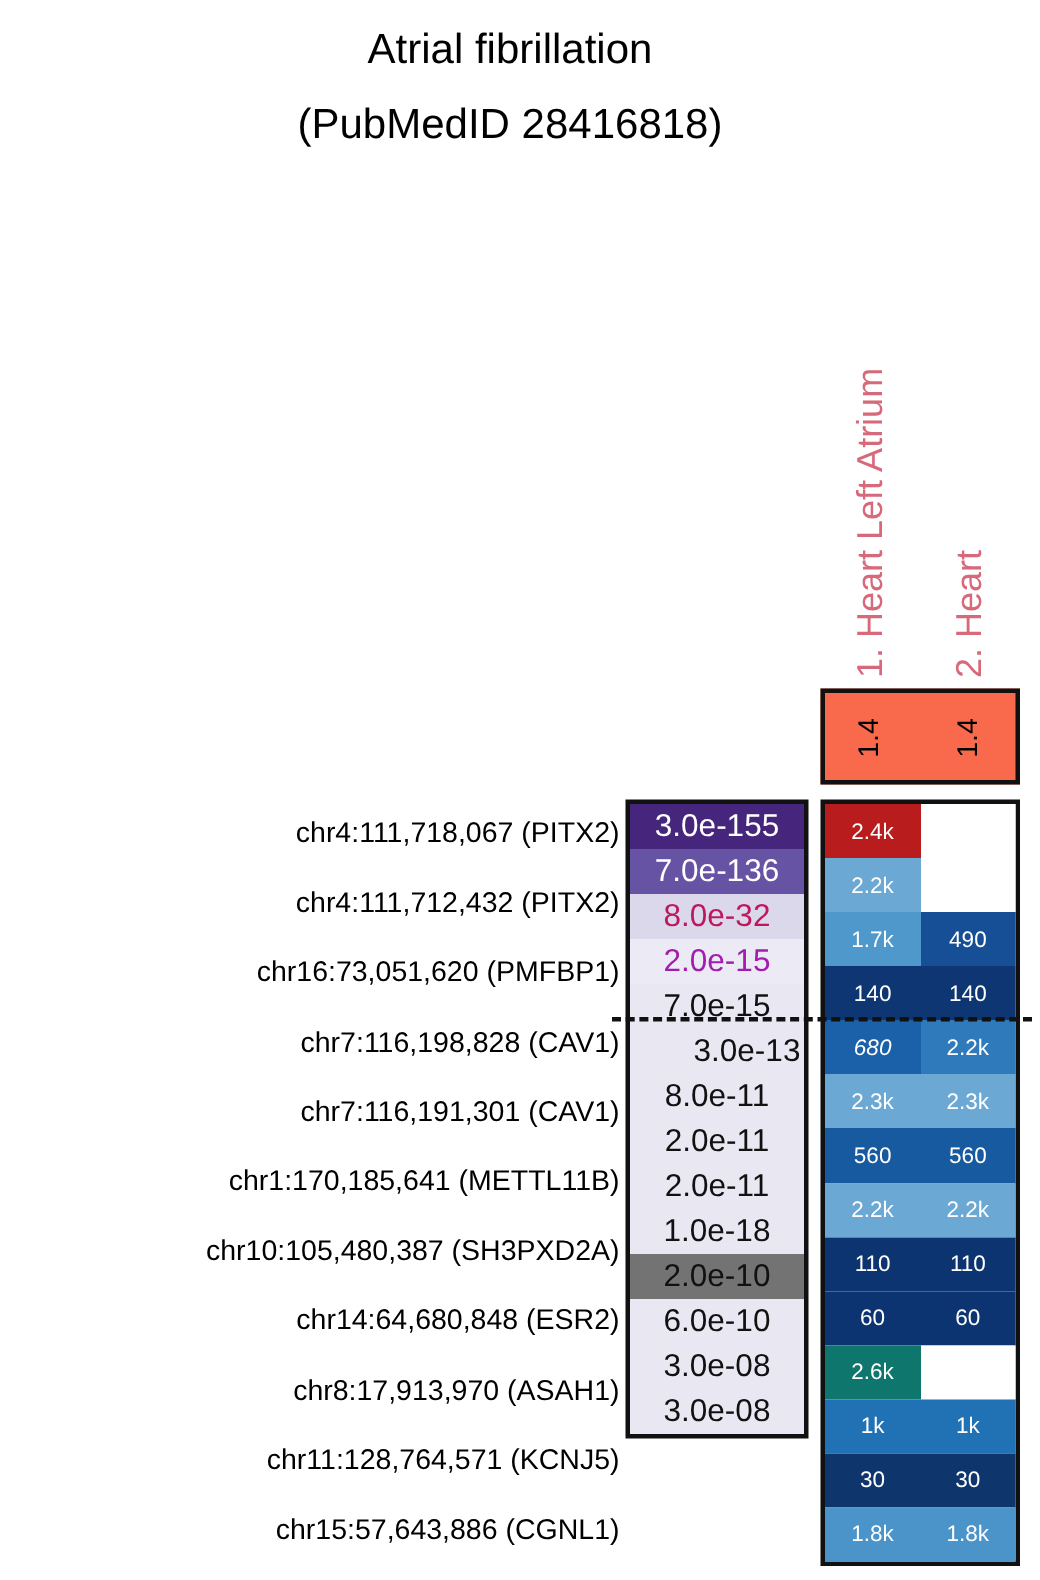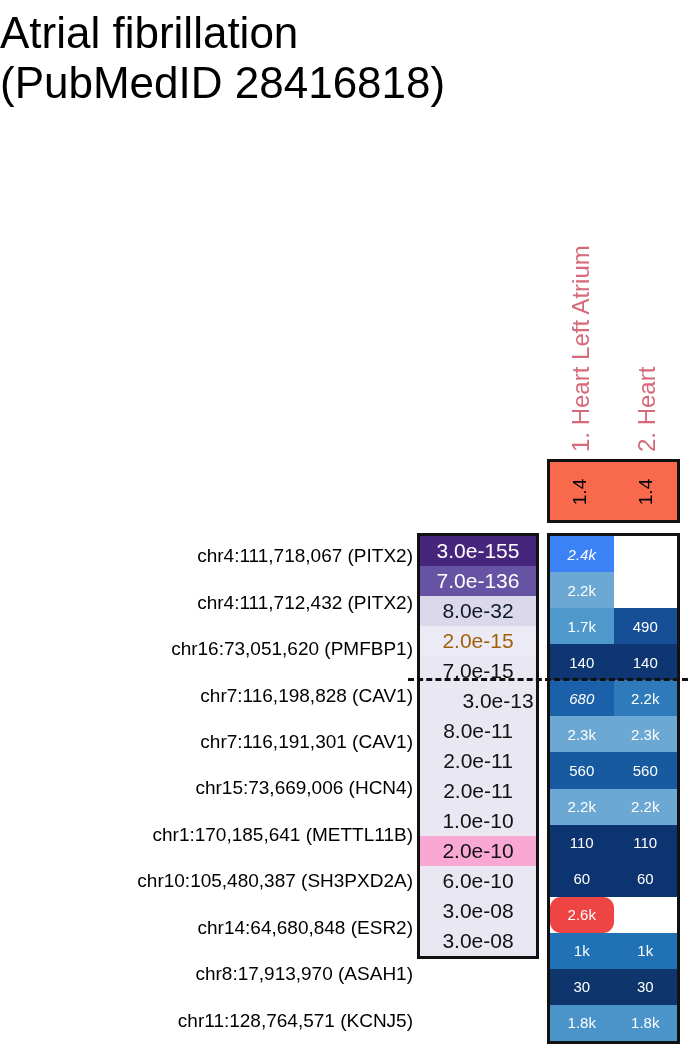--- a/index.html
+++ b/index.html
@@ -3,21 +3,21 @@
 <meta charset="utf-8">
 <style>
   html,body { margin:0; padding:0; background:#ffffff; }
   .canvas {
     position:relative; width:693px; height:1053px; background:#ffffff;
     font-family:"Liberation Sans", sans-serif; overflow:hidden;
     --band-orange:#f9694c; --label-pink:#d6697a; --border-black:#111111;
   }
   .title {
     position:absolute; top:8px; left:0; width:680px;
-    color:#000; font-size:44px; line-height:50px; font-weight:400;
+    text-align:center; color:#000; font-size:28px; line-height:50px; font-weight:400;
   }
   
   .vlabel {
     position:absolute; transform:rotate(-90deg); transform-origin:0 0;
     white-space:nowrap; font-size:24px; color:var(--label-pink);
     width:320px; height:28px; line-height:28px; text-align:left;
   }
   .vlabel.col1 { left:567px; top:452px; }
   .vlabel.col2 { left:633px; top:452px; }
   .band {
@@ -80,67 +80,67 @@
   <div class="band"></div>
   <div class="band-val col1">1.4</div>
   <div class="band-val col2">1.4</div>
 
   <div class="row-labels" id="row-labels">
       <div class="row-label">chr4:111,718,067 (PITX2)</div>
       <div class="row-label">chr4:111,712,432 (PITX2)</div>
       <div class="row-label">chr16:73,051,620 (PMFBP1)</div>
       <div class="row-label">chr7:116,198,828 (CAV1)</div>
       <div class="row-label">chr7:116,191,301 (CAV1)</div>
-      <div class="row-label">chr15:73,669,006 (HCN4)</div>
       <div class="row-label">chr1:170,185,641 (METTL11B)</div>
       <div class="row-label">chr10:105,480,387 (SH3PXD2A)</div>
       <div class="row-label">chr14:64,680,848 (ESR2)</div>
       <div class="row-label">chr8:17,913,970 (ASAH1)</div>
       <div class="row-label">chr11:128,764,571 (KCNJ5)</div>
+      <div class="row-label">chr15:57,643,886 (CGNL1)</div>
     </div>
 
   <div class="pval-box" id="pval-box">
       <div class="pval-cell" style="background: rgb(70, 37, 125); color: rgb(255, 255, 255);">3.0e-155</div>
       <div class="pval-cell" style="background: rgb(103, 83, 164); color: rgb(255, 255, 255);">7.0e-136</div>
-      <div class="pval-cell" style="background: rgb(218, 216, 234); color: #0f172a;">8.0e-32</div>
-      <div class="pval-cell" style="background: rgb(236, 234, 245); color: #a16207;">2.0e-15</div>
+      <div class="pval-cell" style="background: rgb(218, 216, 234); color: #be185d;">8.0e-32</div>
+      <div class="pval-cell" style="background: rgb(236, 234, 245); color: #a21caf;">2.0e-15</div>
       <div class="pval-cell" style="background: rgb(233, 232, 242); color: rgb(17, 17, 17);">7.0e-15</div>
       <div class="pval-cell" style="background: rgb(233, 232, 242); color: rgb(17, 17, 17); padding-left: 40px;">3.0e-13</div>
       <div class="pval-cell" style="background: rgb(233, 232, 242); color: rgb(17, 17, 17);">8.0e-11</div>
       <div class="pval-cell" style="background: rgb(233, 232, 242); color: rgb(17, 17, 17);">2.0e-11</div>
       <div class="pval-cell" style="background: rgb(233, 232, 242); color: rgb(17, 17, 17);">2.0e-11</div>
-      <div class="pval-cell" style="background: rgb(233, 232, 242); color: rgb(17, 17, 17);">1.0e-10</div>
-      <div class="pval-cell" style="background: #f9a8d4; color: rgb(17, 17, 17);">2.0e-10</div>
+      <div class="pval-cell" style="background: rgb(233, 232, 242); color: rgb(17, 17, 17);">1.0e-18</div>
+      <div class="pval-cell" style="background: #737373; color: rgb(17, 17, 17);">2.0e-10</div>
       <div class="pval-cell" style="background: rgb(233, 232, 242); color: rgb(17, 17, 17);">6.0e-10</div>
       <div class="pval-cell" style="background: rgb(233, 232, 242); color: rgb(17, 17, 17);">3.0e-08</div>
       <div class="pval-cell" style="background: rgb(233, 232, 242); color: rgb(17, 17, 17);">3.0e-08</div>
     </div>
 
   <div class="heatmap-box" id="heatmap-box">
-      <div class="heat-cell" style="background: #3b82f6; font-style: italic;">2.4k</div>
+      <div class="heat-cell" style="background: #b91c1c;">2.4k</div>
       <div class="heat-cell" style="background: rgb(255, 255, 255);"></div>
       <div class="heat-cell" style="background: rgb(107, 168, 211);">2.2k</div>
       <div class="heat-cell" style="background: rgb(255, 255, 255);"></div>
       <div class="heat-cell" style="background: rgb(78, 152, 204);">1.7k</div>
       <div class="heat-cell" style="background: rgb(22, 79, 150);">490</div>
       <div class="heat-cell" style="background: rgb(13, 54, 115);">140</div>
       <div class="heat-cell" style="background: rgb(13, 54, 115);">140</div>
       <div class="heat-cell" style="background: rgb(27, 97, 169); font-style: italic;">680</div>
       <div class="heat-cell" style="background: rgb(46, 122, 187);">2.2k</div>
       <div class="heat-cell" style="background: rgb(107, 168, 211);">2.3k</div>
       <div class="heat-cell" style="background: rgb(107, 168, 211);">2.3k</div>
       <div class="heat-cell" style="background: rgb(23, 90, 159);">560</div>
       <div class="heat-cell" style="background: rgb(23, 90, 159);">560</div>
       <div class="heat-cell" style="background: rgb(107, 168, 211);">2.2k</div>
       <div class="heat-cell" style="background: rgb(107, 168, 211);">2.2k</div>
       <div class="heat-cell" style="background: rgb(12, 52, 112);">110</div>
       <div class="heat-cell" style="background: rgb(12, 52, 112);">110</div>
       <div class="heat-cell" style="background: rgb(12, 52, 112);">60</div>
       <div class="heat-cell" style="background: rgb(12, 52, 112);">60</div>
-      <div class="heat-cell" style="background: #ef4444; border-radius: 11px;">2.6k</div>
+      <div class="heat-cell" style="background: #0f766e;">2.6k</div>
       <div class="heat-cell" style="background: rgb(255, 255, 255);"></div>
       <div class="heat-cell" style="background: rgb(33, 113, 181);">1k</div>
       <div class="heat-cell" style="background: rgb(33, 113, 181);">1k</div>
       <div class="heat-cell" style="background: rgb(15, 53, 109);">30</div>
       <div class="heat-cell" style="background: rgb(15, 53, 109);">30</div>
       <div class="heat-cell" style="background: rgb(74, 148, 201);">1.8k</div>
       <div class="heat-cell" style="background: rgb(74, 148, 201);">1.8k</div>
     </div>
 
   <div class="dashed-sep"></div>

